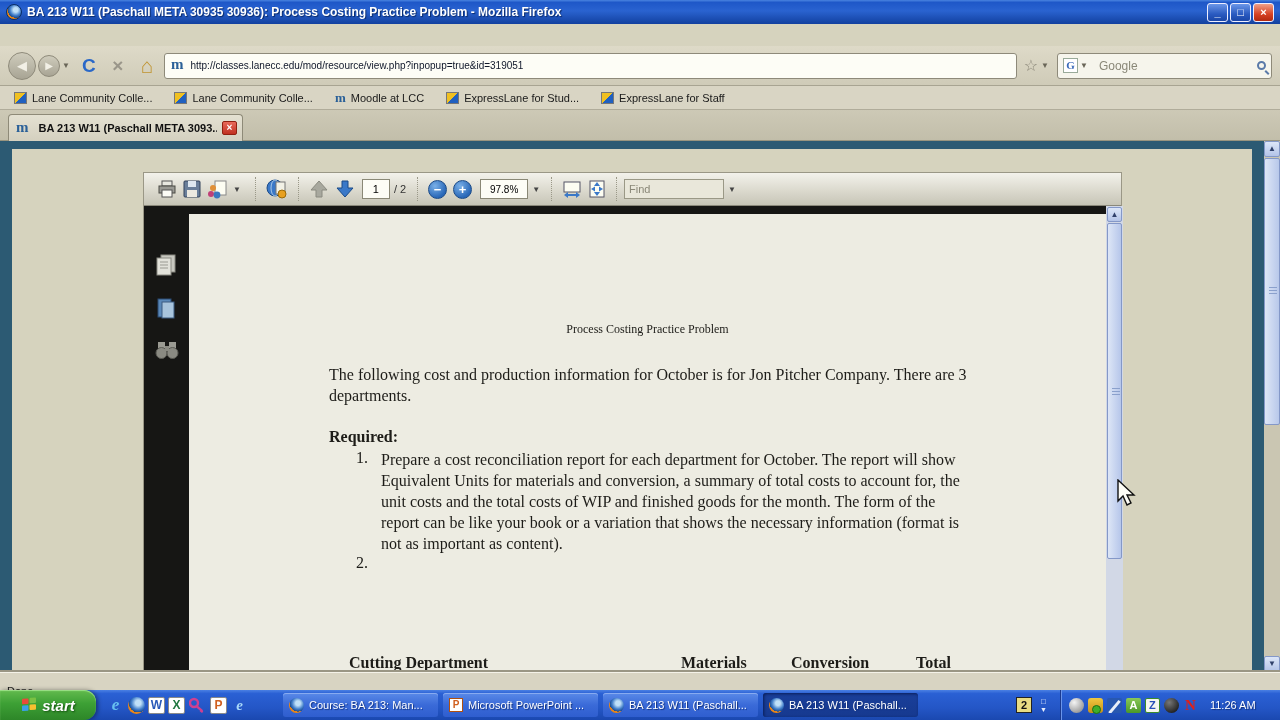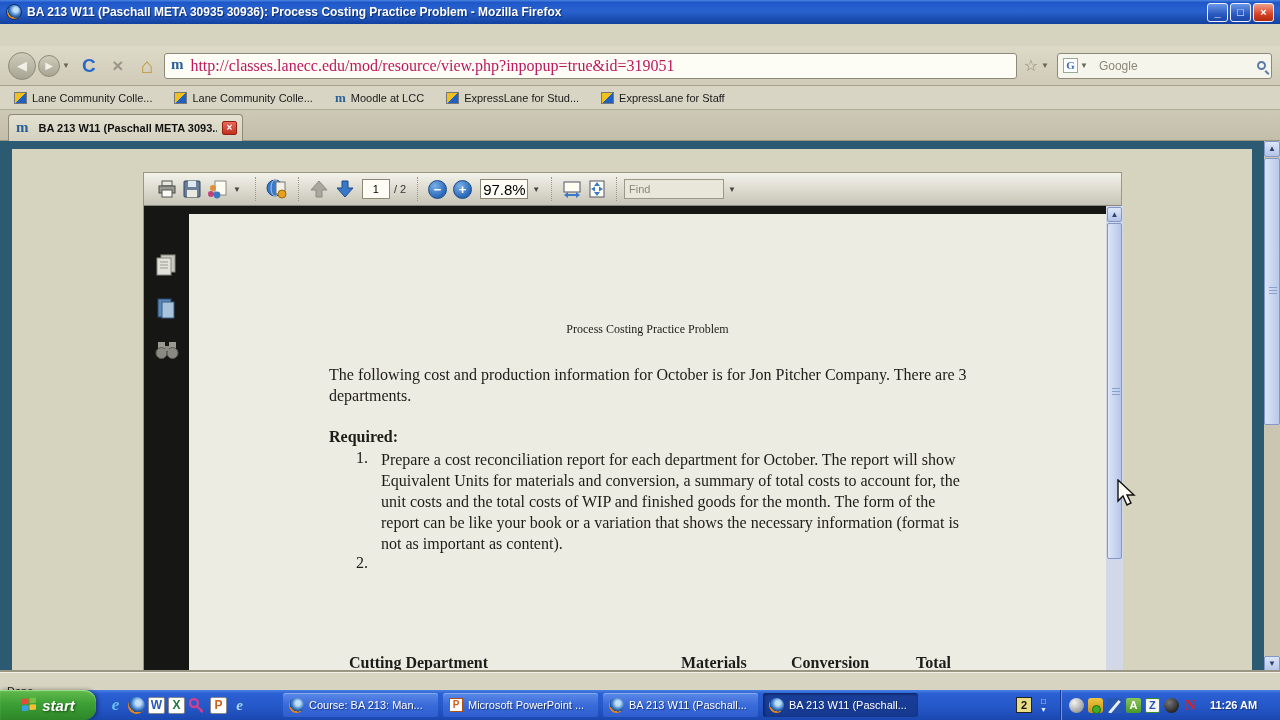--- a/index.html
+++ b/index.html
@@ -39,22 +39,22 @@
     background:linear-gradient(180deg,#cfccbc,#a8a494);border:1px solid #8e8a7a;
     color:#f2f0e6;font-size:10px;}
   .ddarrow{font-size:8px;color:#6a6658;margin:0 4px 0 2px;}
   .reloadbtn{width:26px;height:26px;color:#2a68c8;font-size:19px;font-weight:bold;margin:0 2px;}
   .stopbtn{width:24px;height:24px;color:#9a968a;font-size:19px;font-weight:bold;margin:0 2px;}
   .homebtn{width:26px;height:26px;color:#c09430;font-size:21px;margin:0 4px 0 2px;}
   .urlbox{flex:1;height:26px;background:#fdfdf6;border:1px solid #8e8a7a;border-radius:3px;
     display:flex;align-items:center;padding:0 4px;margin-right:6px;}
   .moodle-m{font-family:"Liberation Serif",serif;font-weight:bold;color:#2a6098;
     font-size:15px;margin:0 5px 2px 2px;}
-  .urlbox input{flex:1;border:none;outline:none;background:transparent;font-size:16px;
-    color:#be185d;font-family:Liberation Serif, serif;}
+  .urlbox input{flex:1;border:none;outline:none;background:transparent;font-size:10px;
+    color:#0f172a;font-family:Liberation Sans, sans-serif;}
   .starbtn{color:#8a8678;font-size:16px;margin:0 1px;}
   .searchbox{flex:0 0 215px;height:26px;background:#f6f5ec;border:1px solid #8e8a7a;
     border-radius:3px;display:flex;align-items:center;padding:0 5px;margin-left:4px;}
   .gicon{width:15px;height:15px;background:#fff;border:1px solid #9a9;color:#3a6ab8;
     font-weight:bold;font-size:11px;text-align:center;line-height:13px;
     font-family:"Liberation Serif",serif;}
   .searchbox input{flex:1;border:none;outline:none;background:transparent;font-size:12px;
     color:#555;margin-left:5px;}
   .mag{width:9px;height:9px;border:2px solid #5a7aa8;border-radius:50%;position:relative;}
   .mag::after{content:"";position:absolute;width:2px;height:5px;background:#5a7aa8;
@@ -105,21 +105,21 @@
     border-bottom:1px solid #8a887a;display:flex;align-items:center;padding-left:10px;}
   .tbtn{height:26px;display:flex;align-items:center;justify-content:center;padding:0 3px;}
   .tsep{width:1px;height:24px;border-left:1px dotted #9a9888;margin:0 7px;}
   .pg-input{width:28px;height:20px;border:1px solid #8a8876;background:#fdfdf6;
     font-size:11px;text-align:center;margin:0 4px;}
   .pgtotal{font-size:11px;color:#333;margin-right:4px;}
   .zoombtn{width:19px;height:19px;border-radius:50%;color:#fff;font-weight:bold;font-size:13px;
     line-height:17px;text-align:center;margin:0 3px;
     background:radial-gradient(circle at 35% 30%,#7ab0e8,#2a68b8 70%);border:1px solid #1a4a88;}
   .zoom-input{width:48px;height:20px;border:1px solid #8a8876;background:#fdfdf6;
-    font-size:15px;text-align:center;margin-left:5px;}
+    font-size:10px;text-align:center;margin-left:5px;}
   .tb-dd{font-size:8px;color:#444;padding:0 4px;}
   .find-input{width:100px;height:20px;border:1px solid #9a9886;background:#e9e7da;
     font-size:11px;padding:0 4px;color:#444;}
   .find-input::placeholder, .searchbox input::placeholder{color:#8a8878;}
 
   .pdfbody{position:absolute;left:0;top:33px;width:100%;height:465px;background:#161614;}
   .navcol{position:absolute;left:0;top:0;width:45px;height:100%;}
   .navcol .nico{position:absolute;left:9px;}
 
   .page{position:absolute;left:45px;top:8px;width:917px;height:457px;background:#edece2;
@@ -199,21 +199,21 @@
   .ti.shield{background:linear-gradient(180deg,#f0c840,#c89018);border-radius:3px;position:relative;}
   .ti.shield::after{content:"";position:absolute;left:4px;bottom:-1px;width:7px;height:7px;
     border-radius:50%;background:#3fae2a;border:1px solid #1f6e12;}
   .ti.wrench{background:#2858b0;position:relative;overflow:hidden;}
   .ti.wrench::after{content:"";position:absolute;left:6px;top:1px;width:3px;height:16px;
     background:#e8eef8;transform:rotate(40deg);}
   .ti.ava{background:linear-gradient(180deg,#8ac858,#4a9828);color:#fff;}
   .ti.za{background:#f4f6f0;border:1px solid #3a8a2a;color:#2850b8;}
   .ti.vol{border-radius:50%;background:radial-gradient(circle at 35% 30%,#777,#222 75%);}
   .ti.norton{color:#e02018;font-size:15px;font-family:"Liberation Serif",serif;}
-  .clock{color:#fff;font-size:11px;margin:0 10px 0 8px;text-shadow:1px 1px 1px #12307a;flex:0 0 auto;font-weight:bold;}
+  .clock{color:#fff;font-size:11px;margin:0 10px 0 8px;text-shadow:1px 1px 1px #12307a;flex:0 0 auto;}
 </style>
 </head>
 <body>
 
 <div class="screen">
 
   <div class="titlebar">
     <span class="ff-globe"></span>
     <span class="title">BA 213 W11 (Paschall META 30935 30936): Process Costing Practice Problem - Mozilla Firefox</span>
     <span class="winbtns">

